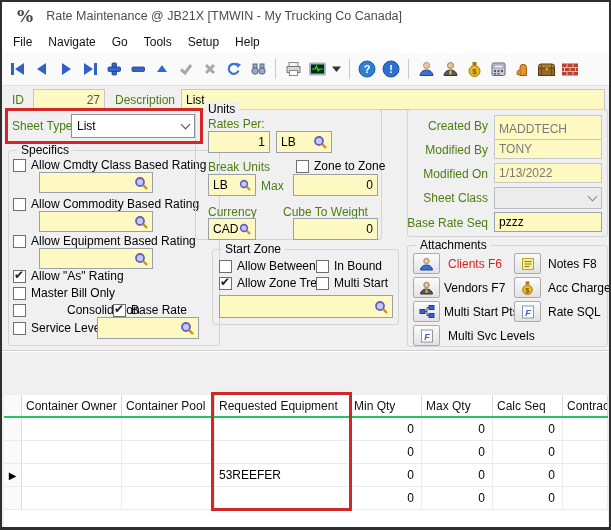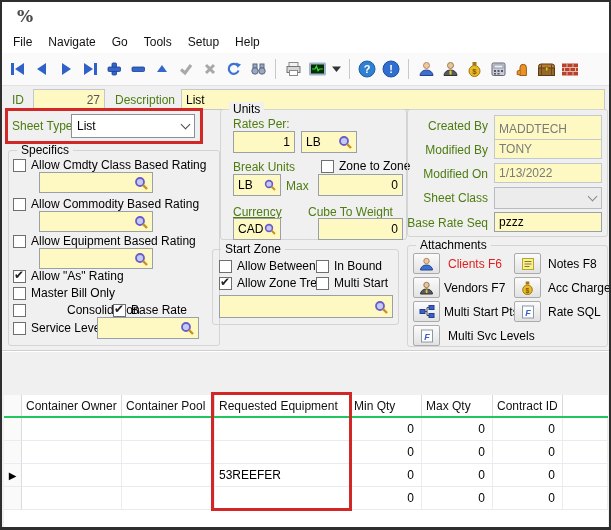--- a/index.html
+++ b/index.html
@@ -63,20 +63,21 @@
   .rowmark { font-size:10px; color:#000; }
   svg { display:block; }
 </style>
 </head>
 <body>
 
 <div id="window">
 
   <div class="titlebar">
     <span class="appicon">%</span>
+    <span class="titletext">Rate Maintenance @ JB21X [TMWIN - My Trucking Co Canada]</span>
   </div>
 
   <div class="menubar">
     <span class="menuitem">File</span>
     <span class="menuitem">Navigate</span>
     <span class="menuitem">Go</span>
     <span class="menuitem">Tools</span>
     <span class="menuitem">Setup</span>
     <span class="menuitem">Help</span>
   </div>
@@ -325,21 +326,21 @@
       <span></span>
       <span class="magicon">
         <svg width="14" height="14">
             <circle cx="6" cy="6" r="4" fill="#c2cbf2" stroke="#6a5acd" stroke-width="1.8"></circle>
             <line x1="9" y1="9" x2="13" y2="13" stroke="#c89020" stroke-width="2.4"></line>
           </svg>
         </span>
     </div>
   </div>
 
-  <div class="group" style="left:218px; top:107px; width:187px; height:131px;">
+  <div class="group" style="left:193px; top:107px; width:187px; height:131px;">
     <span class="gtitle">Units</span>
     <span class="lbl" style="left:12px; top:7px;">Rates Per:</span>
     <div class="field num" style="left:12px; top:21px; width:62px; height:22px;">1</div>
     <div class="field lookup" style="left:80px; top:21px; width:56px; height:22px;">
       <span>LB</span>
       <span class="magicon">
         <svg width="14" height="14">
             <circle cx="6" cy="6" r="4" fill="#c2cbf2" stroke="#6a5acd" stroke-width="1.8"></circle>
             <line x1="9" y1="9" x2="13" y2="13" stroke="#c89020" stroke-width="2.4"></line>
           </svg>
@@ -354,21 +355,21 @@
       <span>LB</span>
       <span class="magicon">
         <svg width="12" height="12">
             <circle cx="5" cy="5" r="3.4" fill="#c2cbf2" stroke="#6a5acd" stroke-width="1.6"></circle>
             <line x1="7.5" y1="7.5" x2="11" y2="11" stroke="#c89020" stroke-width="2"></line>
           </svg>
         </span>
     </div>
     <span class="lbl" style="left:65px; top:69px;">Max</span>
     <div class="field num" style="left:97px; top:64px; width:85px; height:22px;">0</div>
-    <span class="lbl" style="left:12px; top:95px;text-decoration:underline;">Currency</span>
+    <span class="lbl" style="left:12px; top:95px;">Currency</span>
     <span class="lbl" style="left:87px; top:95px;">Cube To Weight</span>
     <div class="field lookup" style="left:12px; top:108px; width:48px; height:22px;">
       <span>CAD</span>
       <span class="magicon">
         <svg width="12" height="12">
             <circle cx="5" cy="5" r="3.4" fill="#c2cbf2" stroke="#6a5acd" stroke-width="1.6"></circle>
             <line x1="7.5" y1="7.5" x2="11" y2="11" stroke="#c89020" stroke-width="2"></line>
           </svg>
         </span>
     </div>
@@ -489,20 +490,21 @@
   <div class="divider"></div>
 
   <div class="grid">
     <div class="grow header">
       <div class="gcell sel"></div>
       <div class="gcell">Container Owner</div>
       <div class="gcell">Container Pool</div>
       <div class="gcell">Requested Equipment</div>
       <div class="gcell">Min Qty</div>
       <div class="gcell">Max Qty</div>
+      <div class="gcell">Calc Seq</div>
       <div class="gcell">Contract ID</div>
     </div>
 
     <div class="grow">
       <div class="gcell sel"></div>
       <div class="gcell"></div>
       <div class="gcell"></div>
       <div class="gcell"></div>
       <div class="gcell num">0</div>
       <div class="gcell num">0</div>

